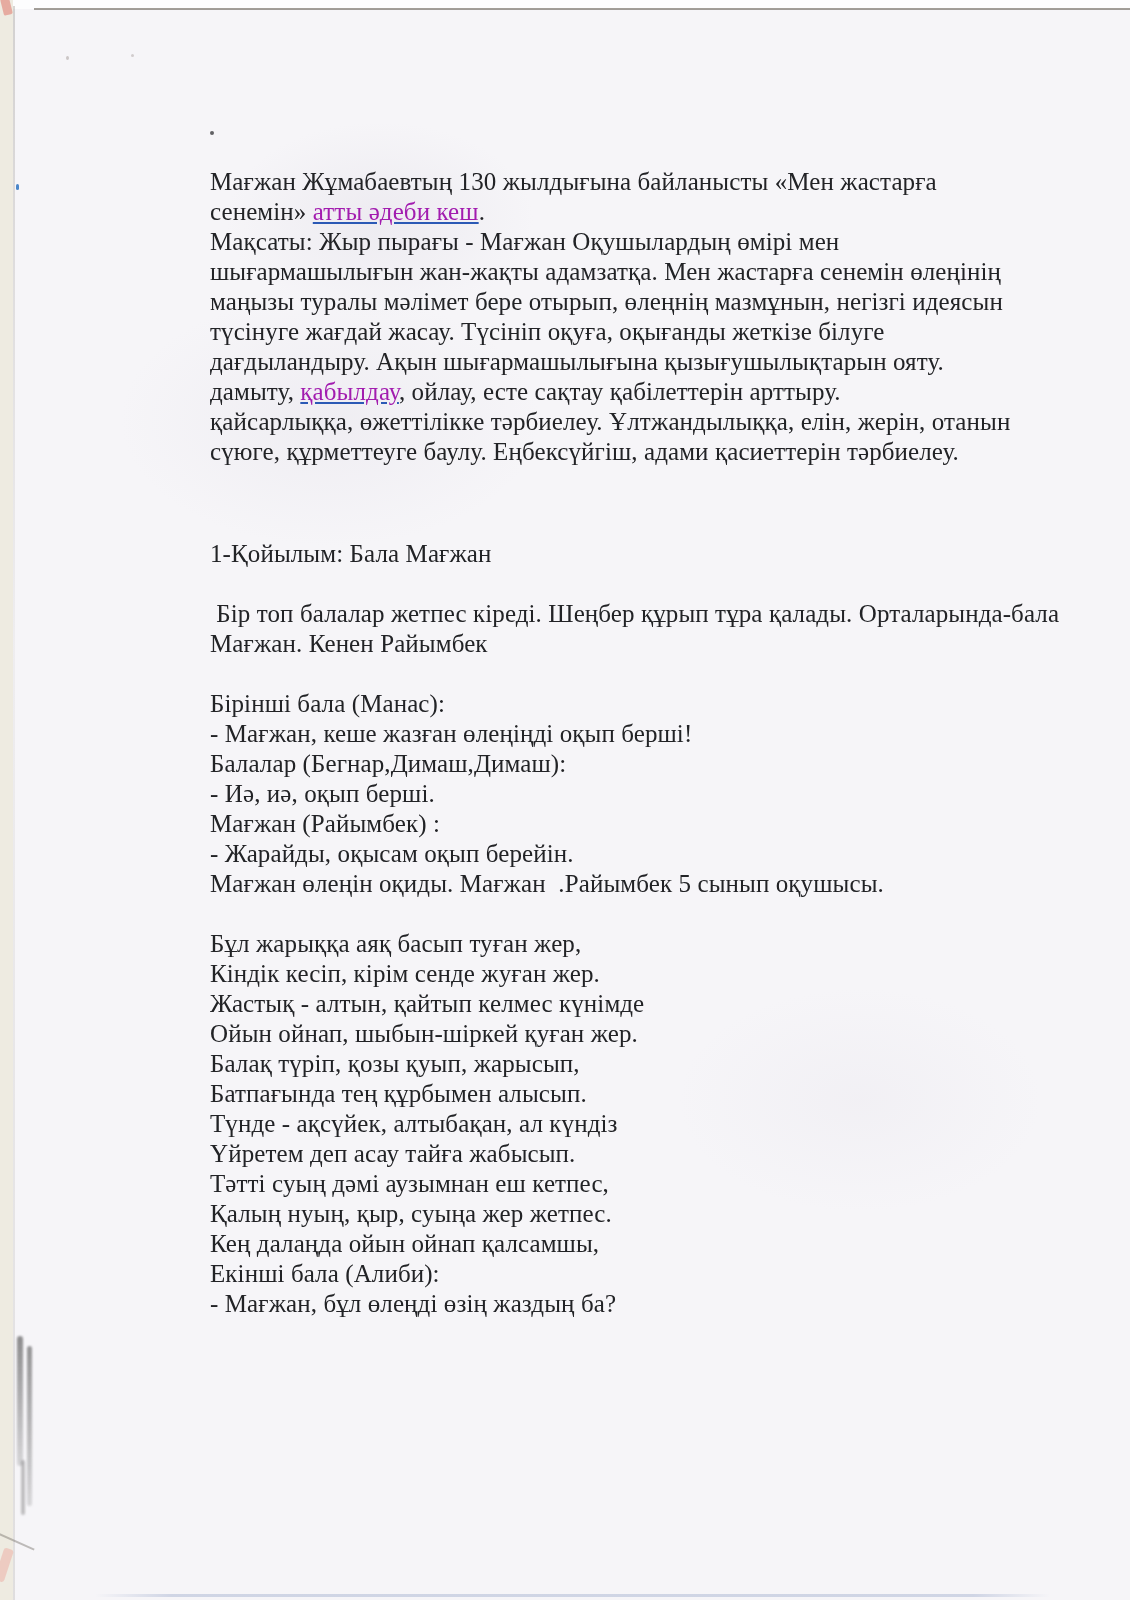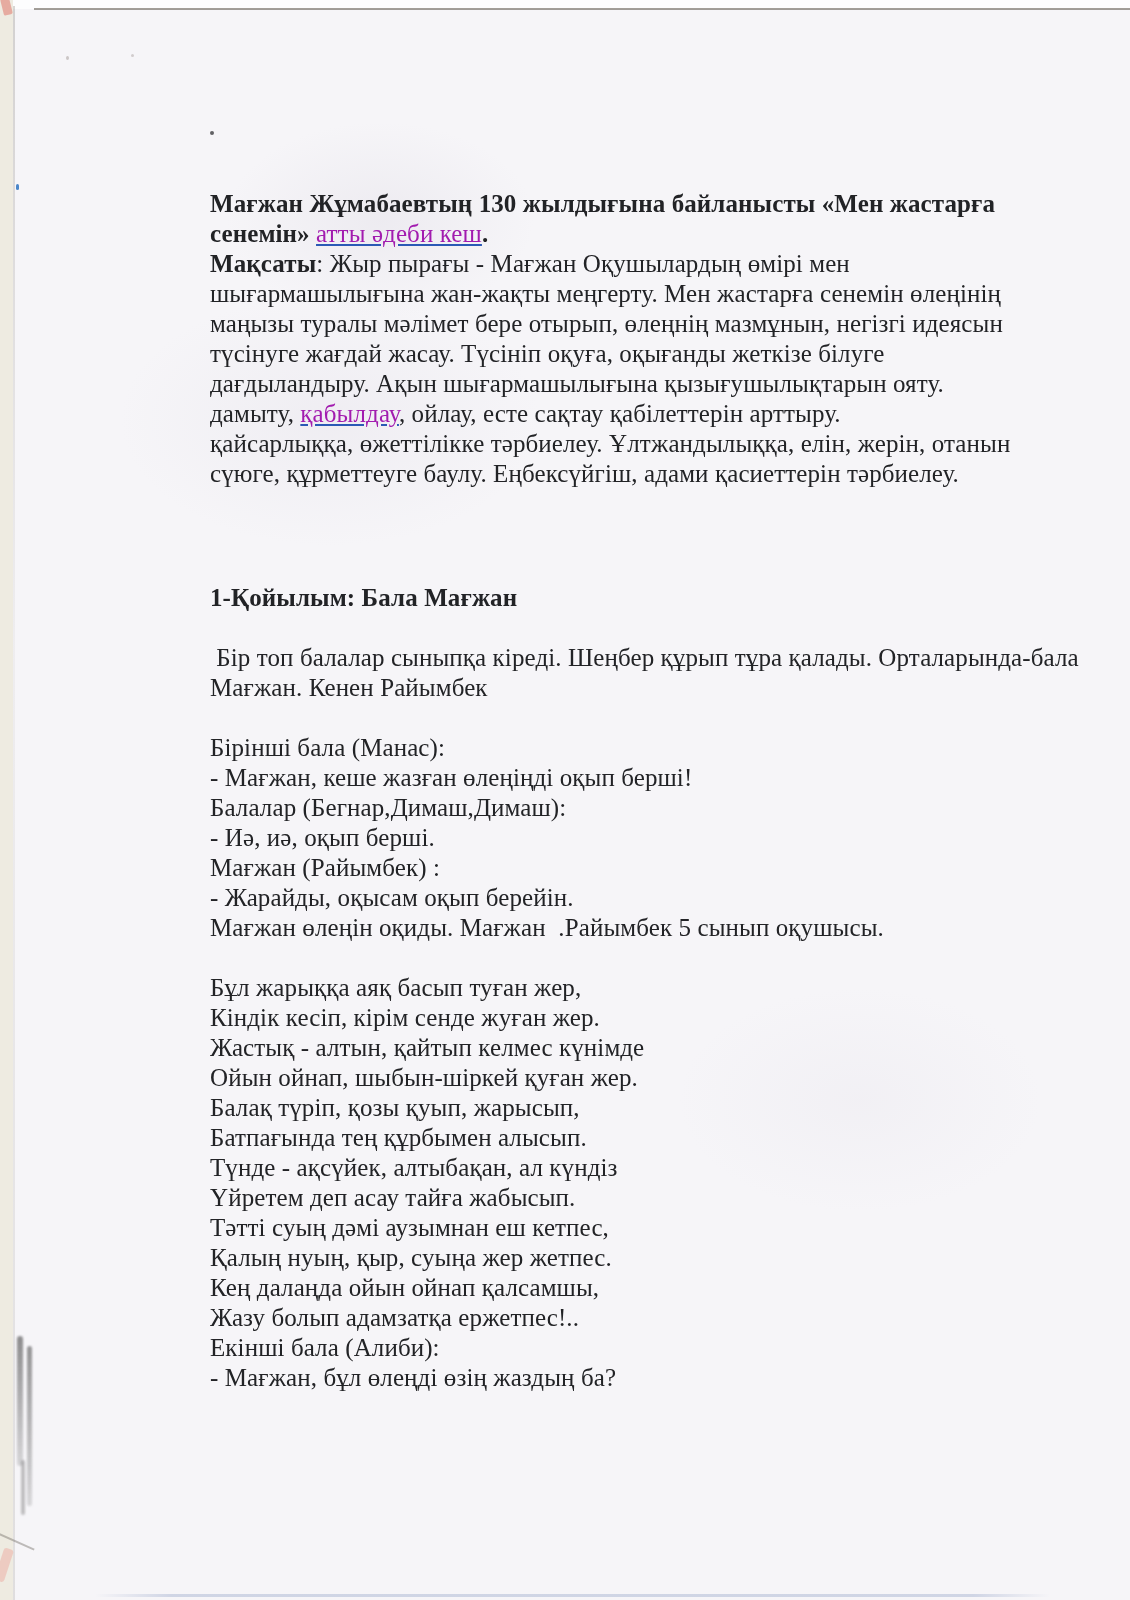--- a/index.html
+++ b/index.html
@@ -55,21 +55,21 @@
   .bottom-line { position:absolute; left:95px; top:1594px; width:955px; height:3px;
     background:linear-gradient(90deg, rgba(150,165,200,0), rgba(150,165,200,.40) 8%, rgba(150,165,200,.40) 92%, rgba(150,165,200,0)); }
 
   
   .content {
     position:absolute; left:210px; top:167px; width:880px;
     color:#222326; font-size:25px; line-height:30px;
     letter-spacing:.1px;
   }
   .line { white-space:pre-wrap; min-height:30px; }
-  .b    { font-weight:bold;margin-top:22px; }
+  .b    { font-weight:normal; }
   .link { color:#a21caf; text-decoration:underline; text-decoration-color:#2b59b5; cursor:pointer; }
   .gap-sm { height:30px; }
   .gap-lg { height:72px; }
 </style>
 </head>
 <body>
 
 <div class="scan">
 
   <div class="top-white"></div>
@@ -90,41 +90,41 @@
   <div class="bottom-line"></div>
 
   <div class="content">
 
     <div class="line b">Мағжан Жұмабаевтың 130 жылдығына байланысты «Мен жастарға</div>
     <div class="line"><span class="b">сенемін» </span><a class="link">атты әдеби кеш</a><span class="b">.</span></div>
 
     <div class="line"><span class="b">Мақсаты</span><span>: Жыр пырағы - Мағжан Оқушылардың өмірі мен</span></div>
 
     <div>
-        <div class="line">шығармашылығына жан-жақты меңгерту. Мен жастарға сенемін өлеңінің</div>
+        <div class="line">шығармашылығын жан-жақты адамзатқа. Мен жастарға сенемін өлеңінің</div>
         <div class="line">маңызы туралы мәлімет бере отырып, өлеңнің мазмұнын, негізгі идеясын</div>
         <div class="line">түсінуге жағдай жасау. Түсініп оқуға, оқығанды жеткізе білуге</div>
         <div class="line">дағдыландыру. Ақын шығармашылығына қызығушылықтарын ояту.</div>
       </div>
 
     <div class="line"><span>дамыту, </span><a class="link">қабылдау</a><span>, ойлау, есте сақтау қабілеттерін арттыру.</span></div>
 
     <div>
         <div class="line">қайсарлыққа, өжеттілікке тәрбиелеу. Ұлтжандылыққа, елін, жерін, отанын</div>
         <div class="line">сүюге, құрметтеуге баулу. Еңбексүйгіш, адами қасиеттерін тәрбиелеу.</div>
       </div>
 
     <div class="gap-lg"></div>
 
     <div class="line b">1-Қойылым: Бала Мағжан</div>
 
     <div class="gap-sm"></div>
 
     <div>
-        <div class="line"> Бір топ балалар сыныпқа кіреді. Шеңбер құрып тұра қалады. Орталарында-бала</div>
+        <div class="line"> Бір топ балалар жетпес кіреді. Шеңбер құрып тұра қалады. Орталарында-бала</div>
         <div class="line">Мағжан. Кенен Райымбек</div>
       </div>
 
     <div class="gap-sm"></div>
 
     <div>
         <div class="line">Бірінші бала (Манас):</div>
         <div class="line">- Мағжан, кеше жазған өлеңіңді оқып берші!</div>
         <div class="line">Балалар (Бегнар,Димаш,Димаш):</div>
         <div class="line">- Иә, иә, оқып берші.</div>
@@ -140,19 +140,18 @@
         <div class="line">Кіндік кесіп, кірім сенде жуған жер.</div>
         <div class="line">Жастық - алтын, қайтып келмес күнімде</div>
         <div class="line">Ойын ойнап, шыбын-шіркей қуған жер.</div>
         <div class="line">Балақ түріп, қозы қуып, жарысып,</div>
         <div class="line">Батпағында тең құрбымен алысып.</div>
         <div class="line">Түнде - ақсүйек, алтыбақан, ал күндіз</div>
         <div class="line">Үйретем деп асау тайға жабысып.</div>
         <div class="line">Тәтті суың дәмі аузымнан еш кетпес,</div>
         <div class="line">Қалың нуың, қыр, суыңа жер жетпес.</div>
         <div class="line">Кең далаңда ойын ойнап қалсамшы,</div>
-        <div class="line">Жазу болып адамзатқа ержетпес!..</div>
         <div class="line">Екінші бала (Алиби):</div>
         <div class="line">- Мағжан, бұл өлеңді өзің жаздың ба?</div>
       </div>
 
   </div>
 </div>
 
 </body></html>

